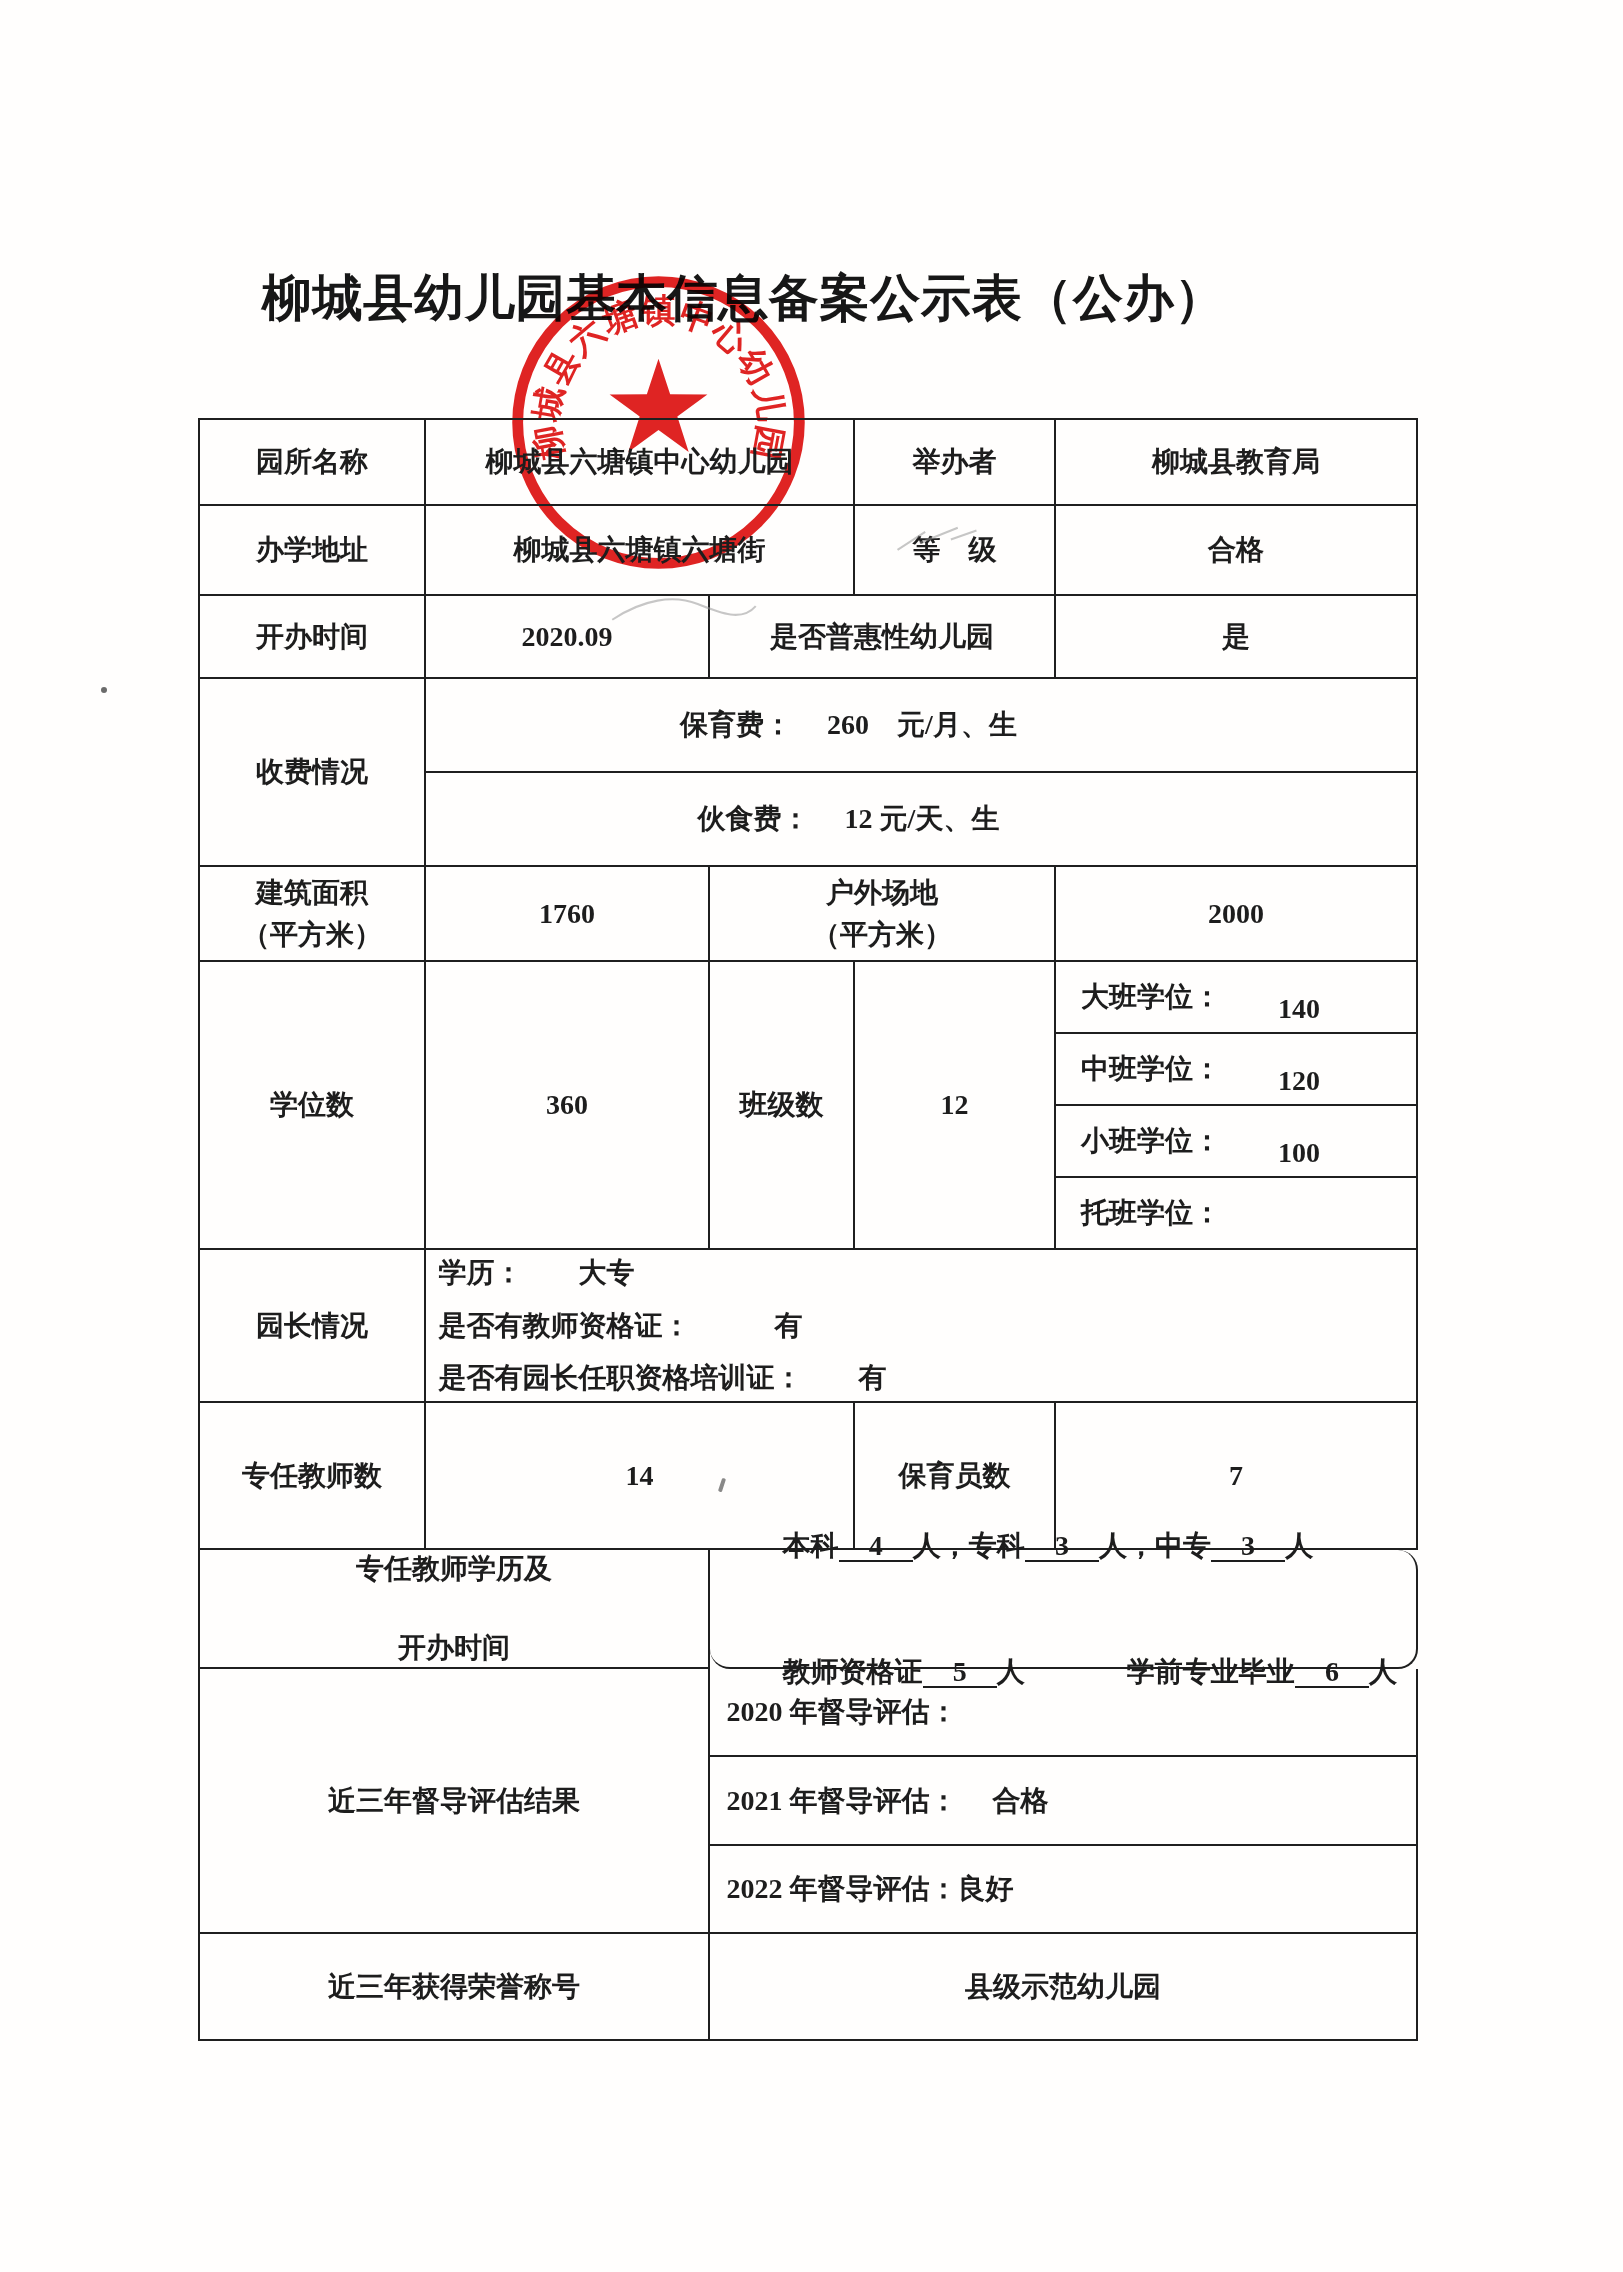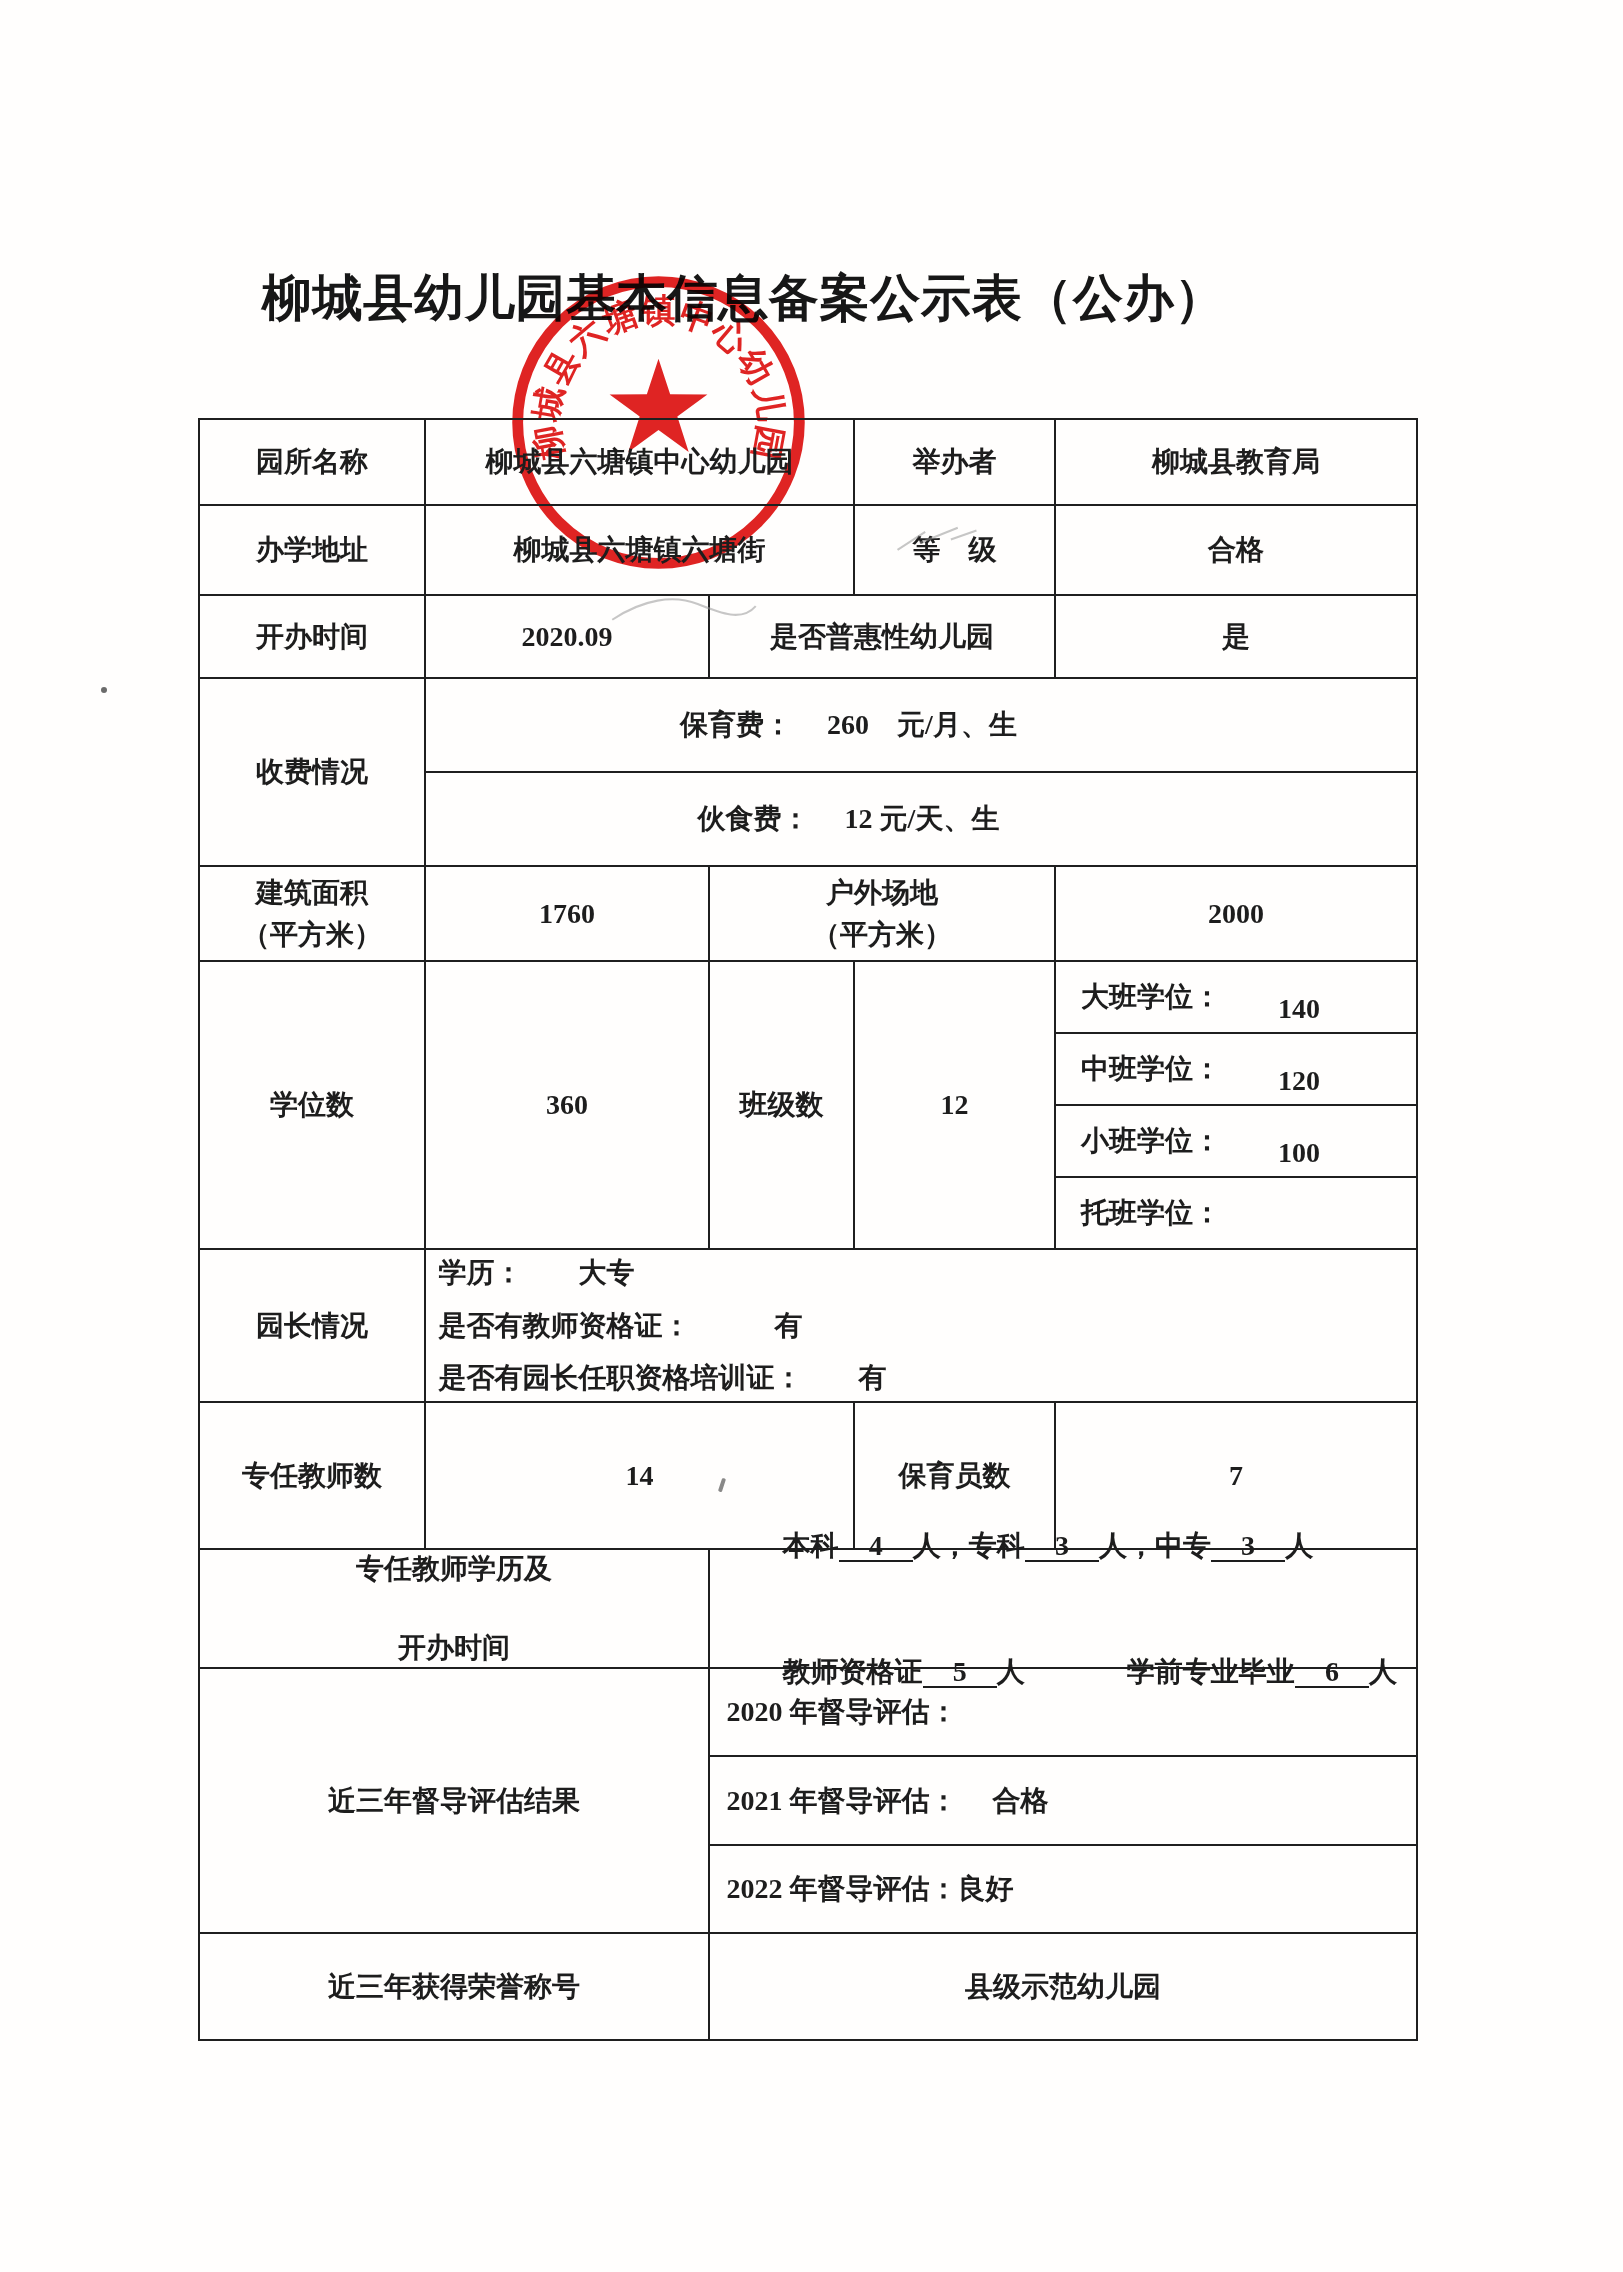--- a/index.html
+++ b/index.html
@@ -42,21 +42,21 @@
     border-right:2.1px solid #1f1f1f;border-bottom:2.8px solid #1f1f1f;
     display:flex;align-items:center;justify-content:center;
     font-size:28px;font-weight:600;line-height:1.35;
     box-sizing:border-box;white-space:pre-wrap;text-align:center;
   }
   .cell.two-line{white-space:pre-line;line-height:1.5;}
   .cell.left{justify-content:flex-start;text-align:left;}
   .cell.col{flex-direction:column;align-items:flex-start;justify-content:center;}
   .fee-line{padding-right:145px;}
   .principal-info{gap:15px;padding-left:12.4px;}
-  .qual-content{gap:12.4px;padding-left:16.6px;}
+  .qual-content{gap:12.4px;padding-left:16.6px;border-radius:20px;}
   .qual-label{justify-content:space-between;padding:0 29px;flex-direction:column;}
   .eval-item{padding-left:16.6px;}
   .sub-seat{justify-content:flex-start;padding-left:25px;}
   .sub-seat .seat-value{flex:1;text-align:center;padding-right:39px;margin-top:23px;}
   .uline{
     display:inline-block;min-width:66px;border-bottom:2.1px solid #1d1d1d;
     text-align:center;line-height:1.05;padding:0 4.1px;
   }
   .gap-left{margin-left:102px;}
 

